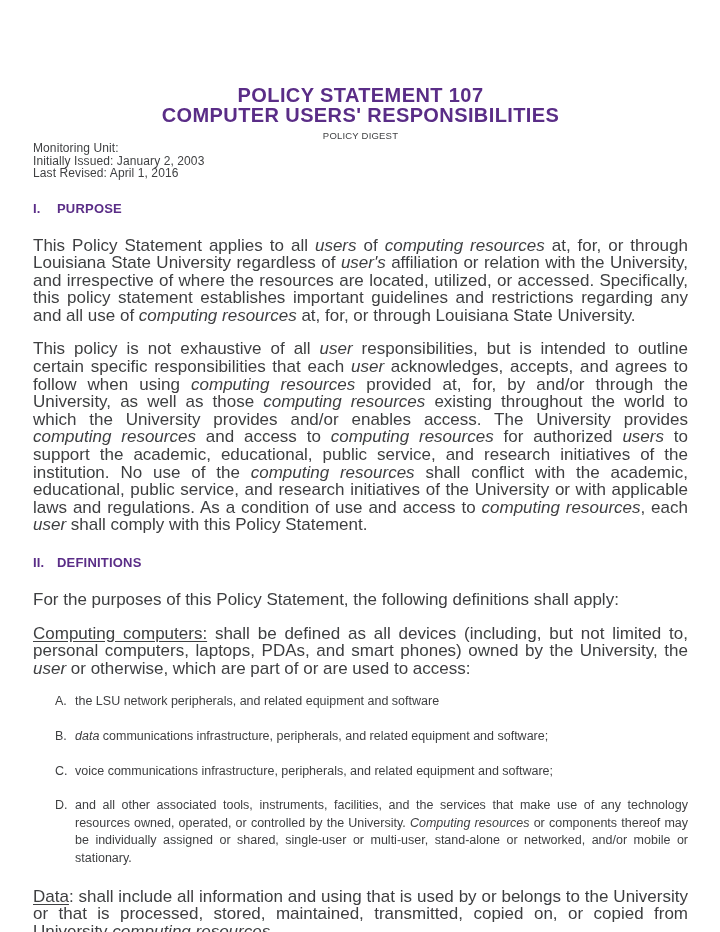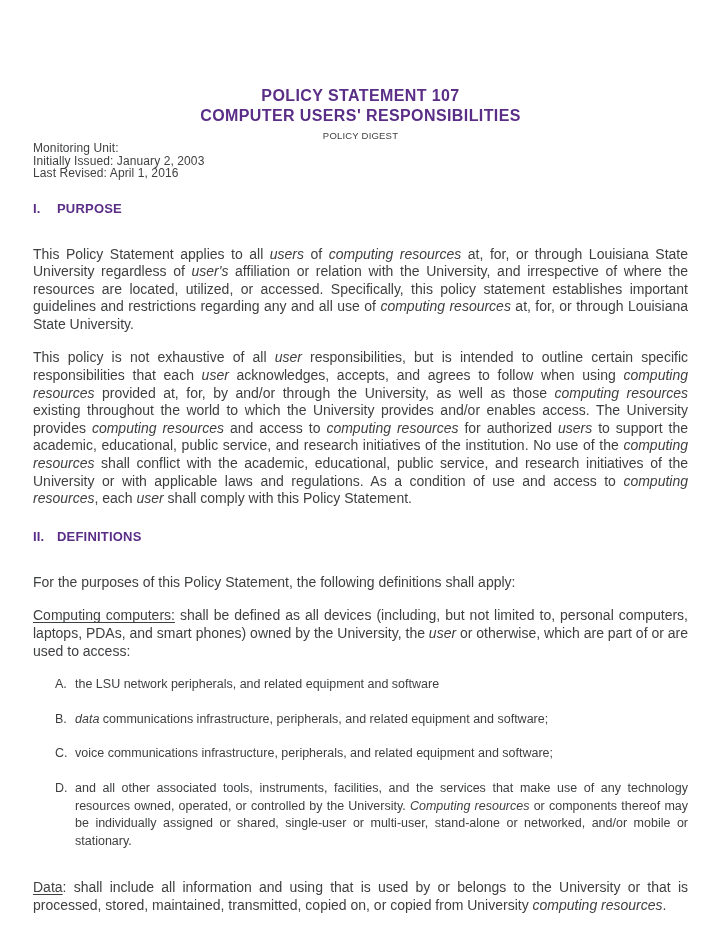--- a/index.html
+++ b/index.html
@@ -12,21 +12,21 @@
   .page {
     box-sizing: border-box;
     width: 720px; height: 932px;
     padding: 86px 32px 0 33px;
     background: #ffffff;
   }
   .doc-title {
     margin: 0;
     text-align: center;
     color: #5a2d87;
-    font-size: 16px;
+    font-size: 20px;
     font-weight: bold;
     line-height: 19.5px;
     letter-spacing: 0.4px;
   }
   .digest {
     margin-top: 5px;
     font-size: 9.5px;
     line-height: 12px;
     letter-spacing: 0.2px;
     text-align: center;
@@ -42,22 +42,22 @@
     font-size: 13px;
     font-weight: bold;
     line-height: 17px;
     letter-spacing: 0.2px;
   }
   .section-heading .num {
     display: inline-block;
     width: 24px;
   }
   p.body {
-    margin: 29px 0 0 0;
-    font-size: 14px;
+    margin: 20px 0 0 0;
+    font-size: 17px;
     line-height: 17.6px;
     text-align: justify;
   }
   p.sp { margin-top: 16px; }
   .it { font-style: italic; }
   .un { text-decoration: underline; text-underline-offset: 2px; }
   .def-list {
     margin: 16px 0 0 0;
     padding-left: 42px;
   }

